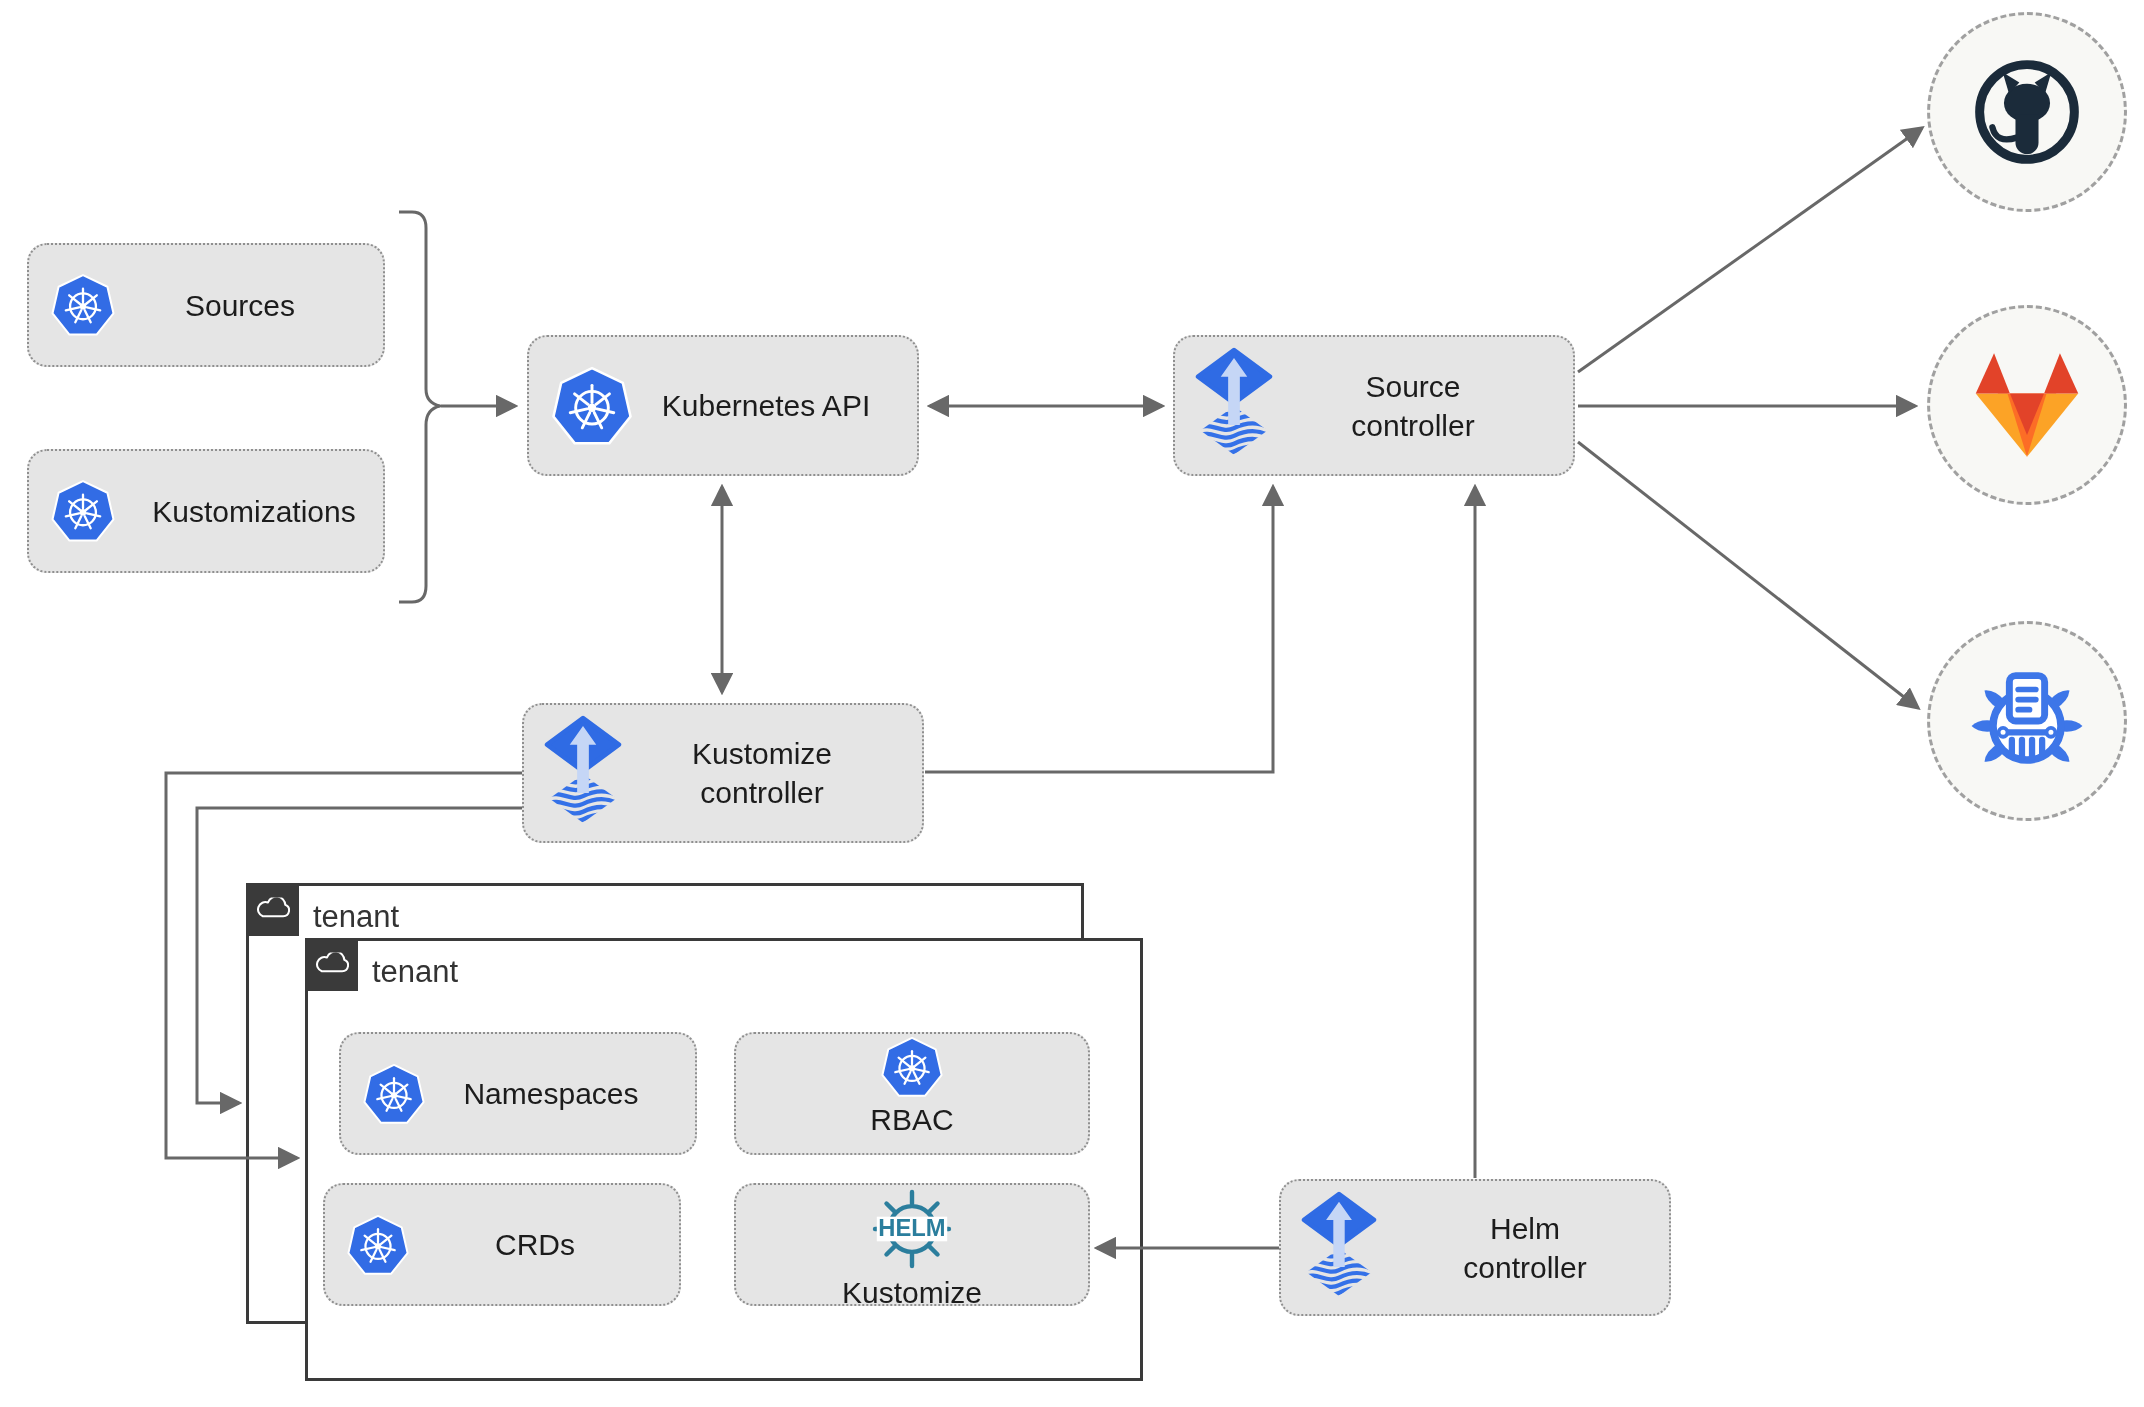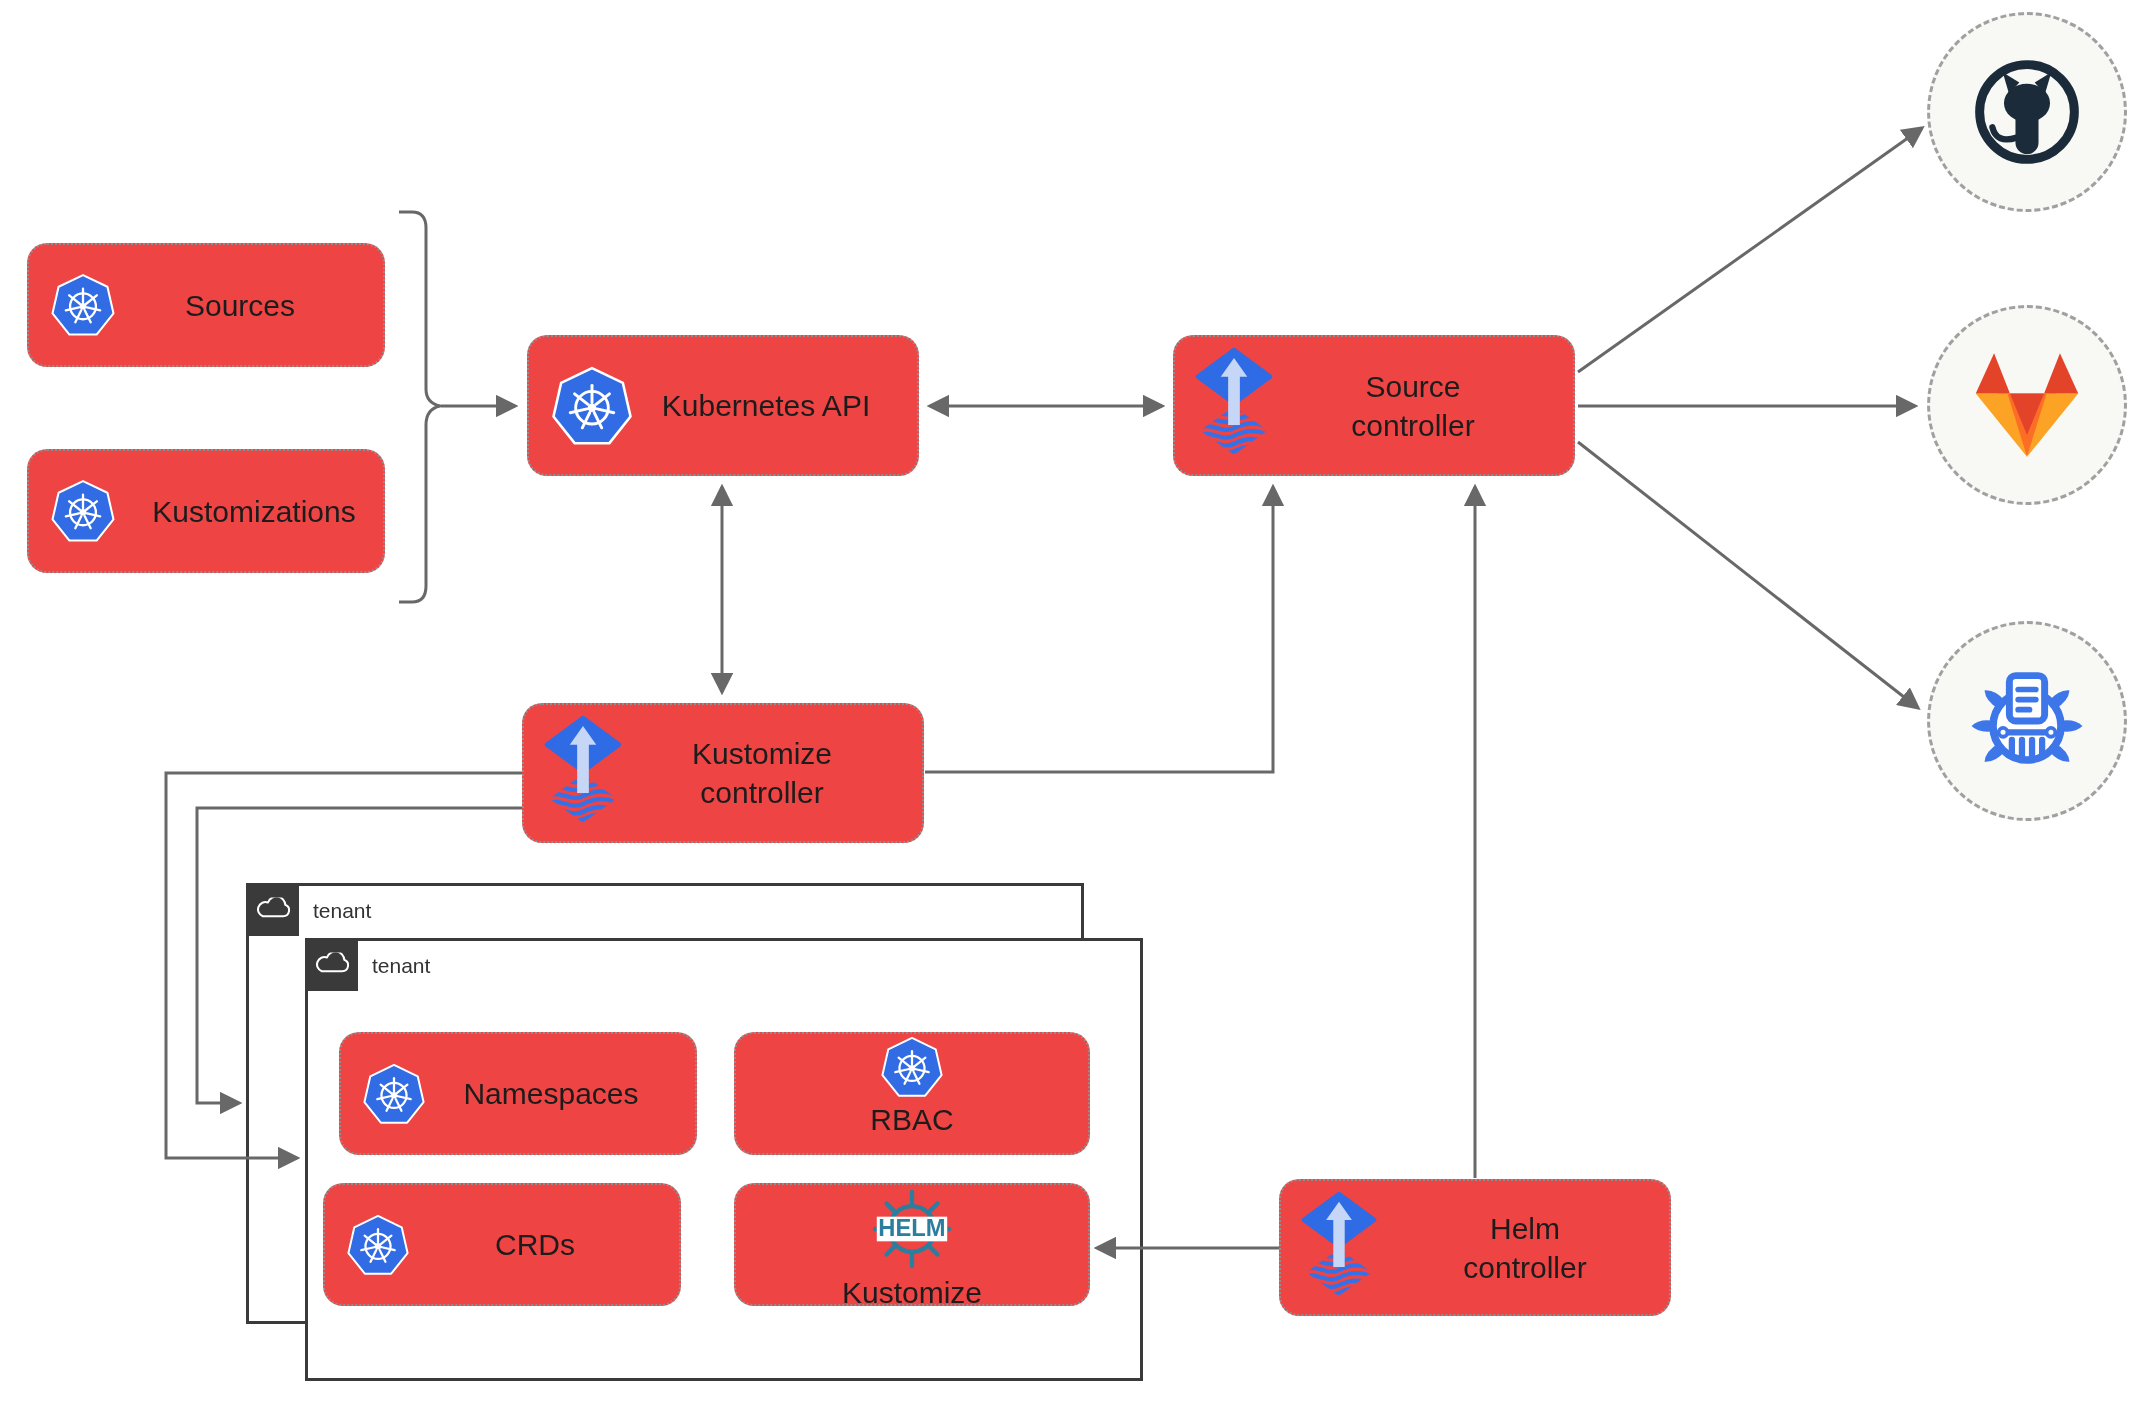--- a/index.html
+++ b/index.html
@@ -1,39 +1,39 @@
 <!DOCTYPE html>
 <html><head>
 <meta charset="utf-8">
 <style>
   html,body{margin:0;padding:0;background:#ffffff;}
   #canvas{
     position:relative;width:2144px;height:1407px;background:#ffffff;
     font-family:"Liberation Sans",sans-serif;overflow:hidden;
   }
   .node{
-    position:absolute;box-sizing:border-box;background:#ef4444;
+    position:absolute;box-sizing:border-box;background:#e5e5e5;
     border:2px dotted #8f8f8f;border-radius:20px;
     display:flex;align-items:center;padding:0 20px;z-index:6;
   }
   .node .icon{flex:0 0 auto;display:flex;align-items:center;justify-content:center;}
   .node .label{
     flex:1;text-align:center;font-size:30px;color:#1c1c1c;line-height:1.3;
   }
   .label-narrow{max-width:200px;margin:16px auto;}
   .tenant{
     position:absolute;box-sizing:border-box;background:#ffffff;
     border:3px solid #3a3a3a;
   }
   .tenant-tab{
     position:absolute;left:-3px;top:-3px;width:53px;height:53px;background:#3a3a3a;
     display:flex;align-items:center;justify-content:center;
   }
   .tenant-label{
-    position:absolute;left:64px;top:13px;font-size:21px;color:#333333;
+    position:absolute;left:64px;top:13px;font-size:31px;color:#333333;
   }
   .endpoint{
     position:absolute;width:200px;height:200px;border-radius:50%;
     border:3px dashed #a0a0a0;background:#f8f8f5;box-sizing:border-box;
     display:flex;align-items:center;justify-content:center;z-index:6;
   }
   #connectors{position:absolute;left:0;top:0;z-index:4;}
   #z-outer{z-index:2;}
   #z-inner{z-index:3;}
 </style>

